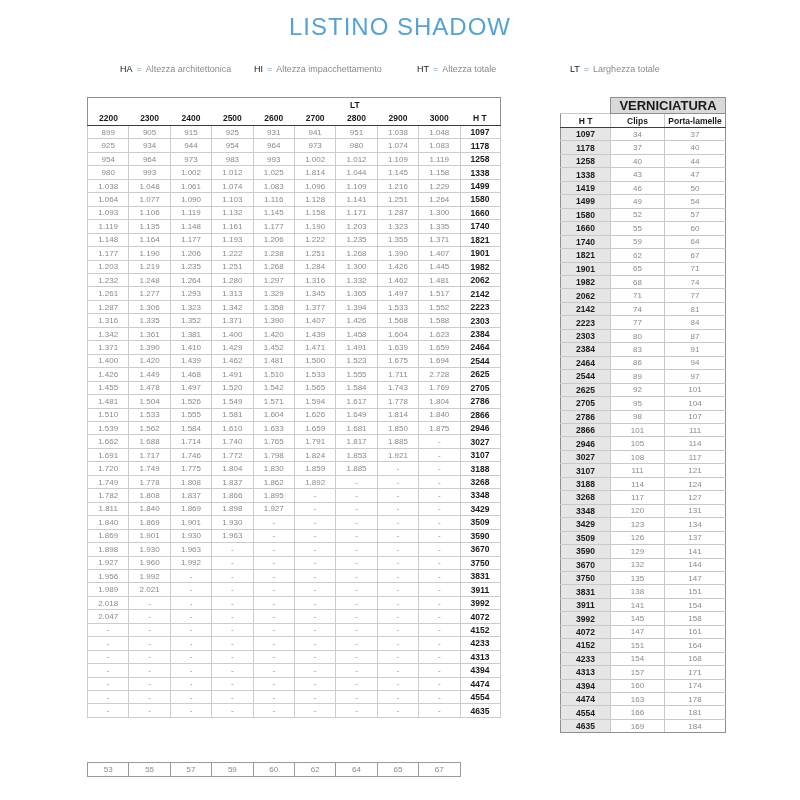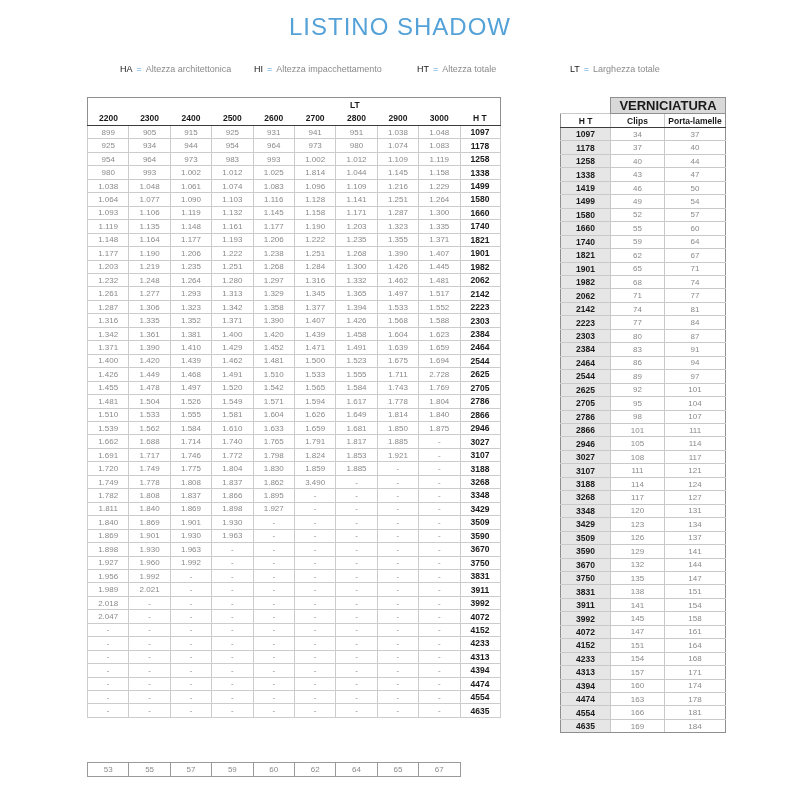--- a/index.html
+++ b/index.html
@@ -413,21 +413,21 @@
           <td>-</td>
           <td>-</td>
           <td>3188</td>
         </tr>
         <tr>
           <td>1.749</td>
           <td>1.778</td>
           <td>1.808</td>
           <td>1.837</td>
           <td>1.862</td>
-          <td>3.490</td>
+          <td>1.892</td>
           <td>-</td>
           <td>-</td>
           <td>-</td>
           <td>3268</td>
         </tr>
         <tr>
           <td>1.782</td>
           <td>1.808</td>
           <td>1.837</td>
           <td>1.866</td>

